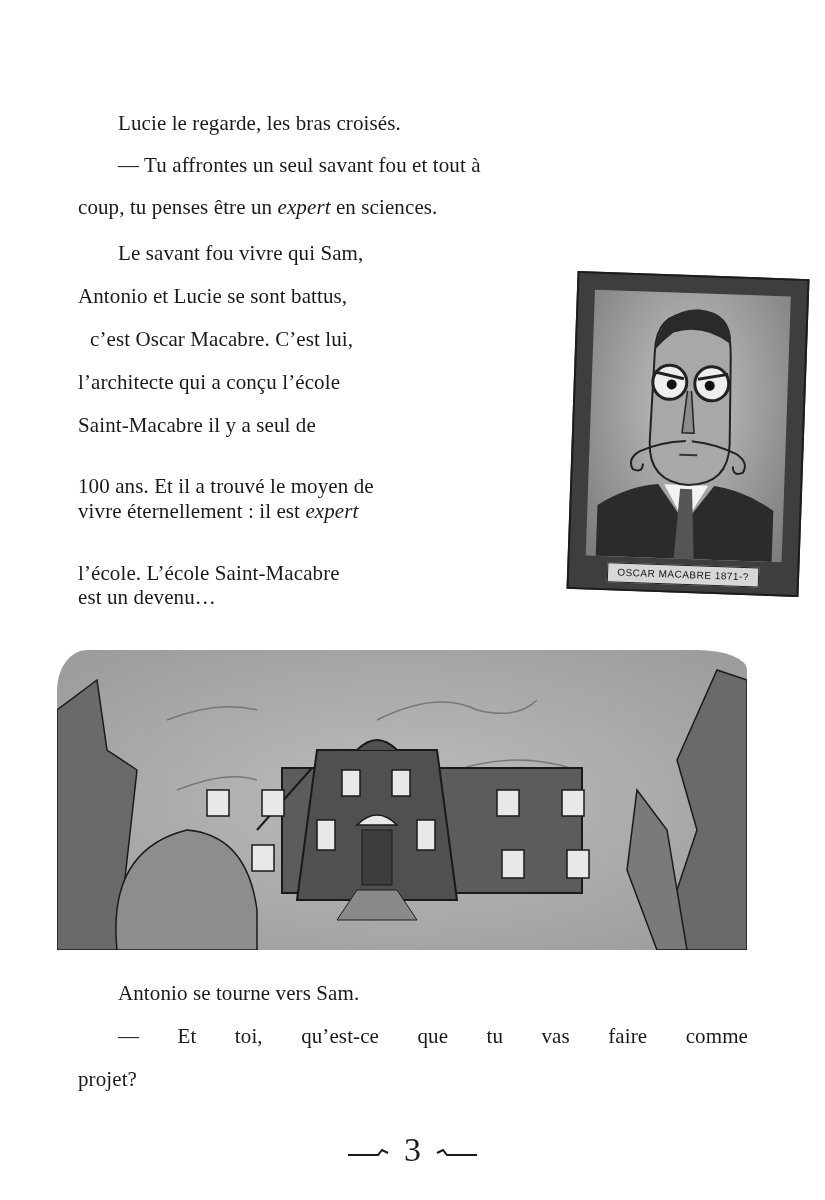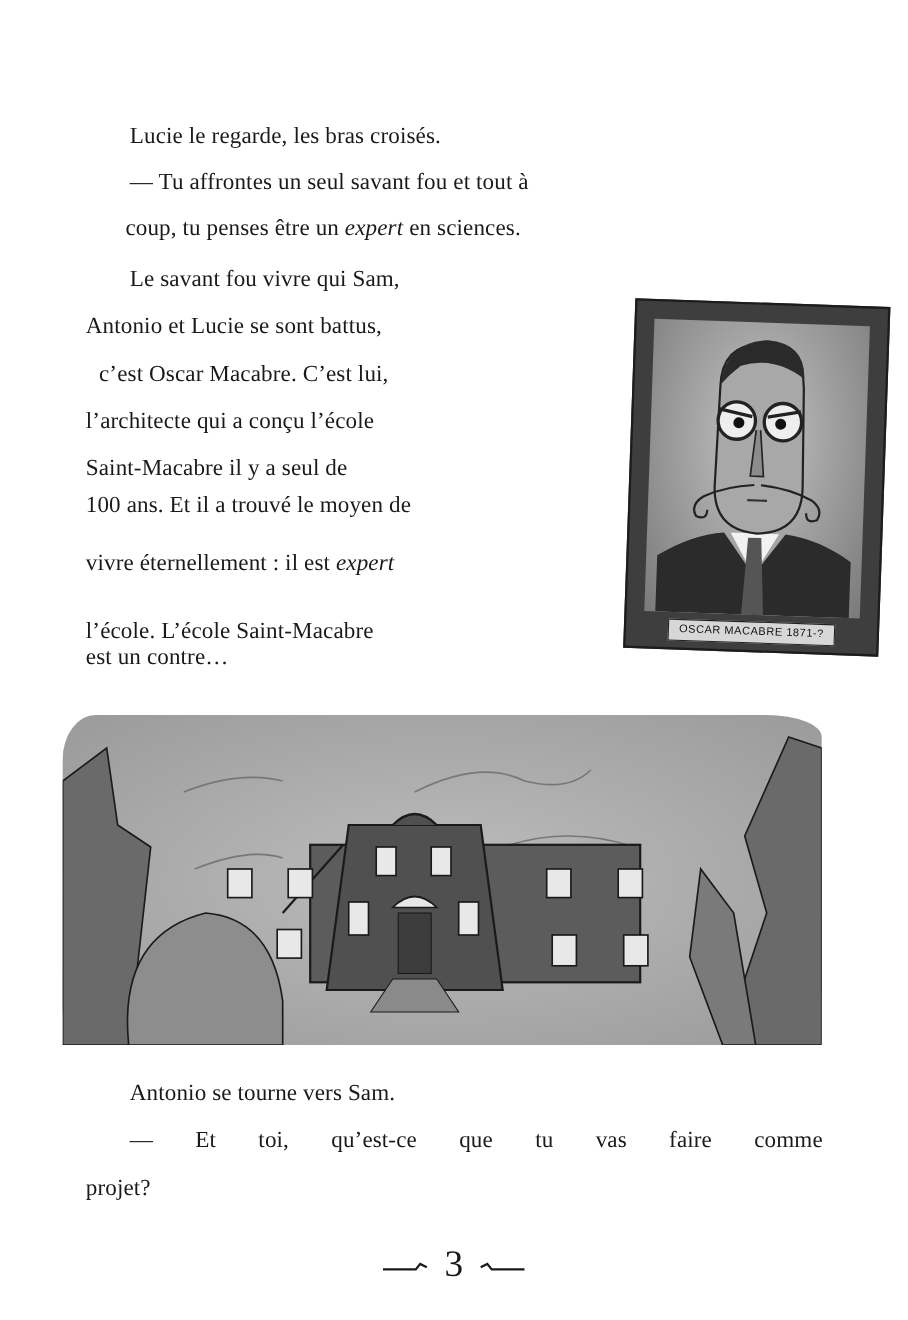--- a/index.html
+++ b/index.html
@@ -19,35 +19,35 @@
   .folio { position:absolute; top:1132px; left:0; width:825px; text-align:center; font-size:34px; line-height:36px; }
   .orn { display:inline-block; width:42px; height:10px; vertical-align:middle; margin:0 14px; }
 </style>
 </head>
 <body>
 
 <div>
 
   <div class="line" style="left:118px;top:102px;">Lucie le regarde, les bras croisés.</div>
   <div class="line" style="left:118px;top:144px;">— Tu affrontes un seul savant fou et tout à</div>
-  <div class="line" style="left:78px;top:186px;margin-left:36px;">
+  <div class="line" style="left:78px;top:186px;">
     <span>coup, tu penses être un </span><em>expert</em><span> en sciences.</span>
   </div>
 
   <div class="line" style="left:118px;top:232px;">Le savant fou vivre qui Sam,</div>
   <div class="line" style="left:78px;top:275px;">Antonio et Lucie se sont battus,</div>
   <div class="line" style="left:78px;top:318px;margin-left:12px;">c’est Oscar Macabre. C’est lui,</div>
   <div class="line" style="left:78px;top:361px;text-align:center;">l’architecte qui a conçu l’école</div>
   <div class="line" style="left:78px;top:404px;">Saint-Macabre il y a seul de</div>
-  <div class="line" style="left:78px;top:437px;">100 ans. Et il a trouvé le moyen de</div>
+  <div class="line" style="left:78px;top:465px;">100 ans. Et il a trouvé le moyen de</div>
   <div class="line" style="left:78px;top:490px;">
     <span>vivre éternellement : il est </span><em>expert</em>
   </div>
   <div class="line" style="left:78px;top:552px;">l’école. L’école Saint-Macabre</div>
-  <div class="line" style="left:78px;top:576px;">est un contre…</div>
+  <div class="line" style="left:78px;top:576px;">est un devenu…</div>
 
   <div class="portrait">
     <div class="frame"></div>
     <div class="canvas">
       <svg width="196" height="266" viewBox="0 0 196 266">
         <path d="M10 266 L10 215 Q40 195 70 192 L98 230 L126 192 Q156 195 186 215 L186 266 Z" fill="#2b2b2b"></path>
         <path d="M76 192 L98 230 L120 192 Z" fill="#f2f2f2"></path>
         <path d="M92 196 L104 196 L108 266 L88 266 Z" fill="#555"></path>
         <path d="M62 60 Q62 20 100 20 Q138 20 138 62 L140 150 Q140 190 100 192 Q60 190 60 150 Z" fill="#a8a8a8" stroke="#222" stroke-width="2"></path>
         <path d="M62 58 Q66 18 104 16 Q138 18 138 50 Q110 30 80 40 Q70 48 62 58 Z" fill="#2a2a2a"></path>

